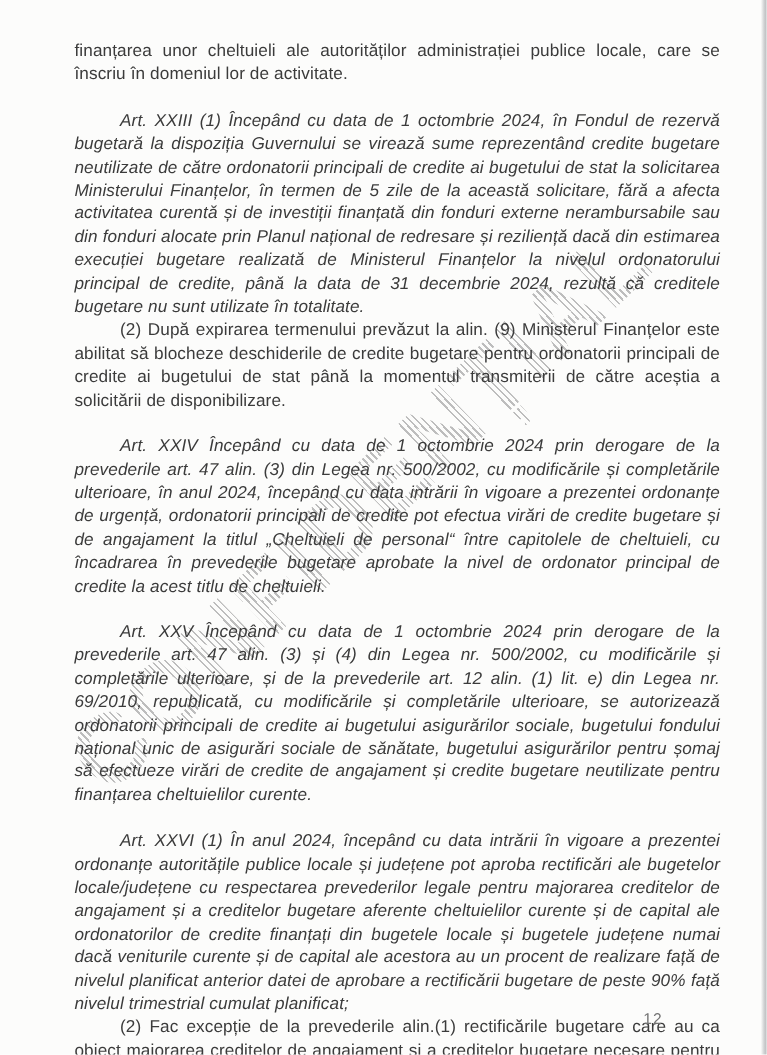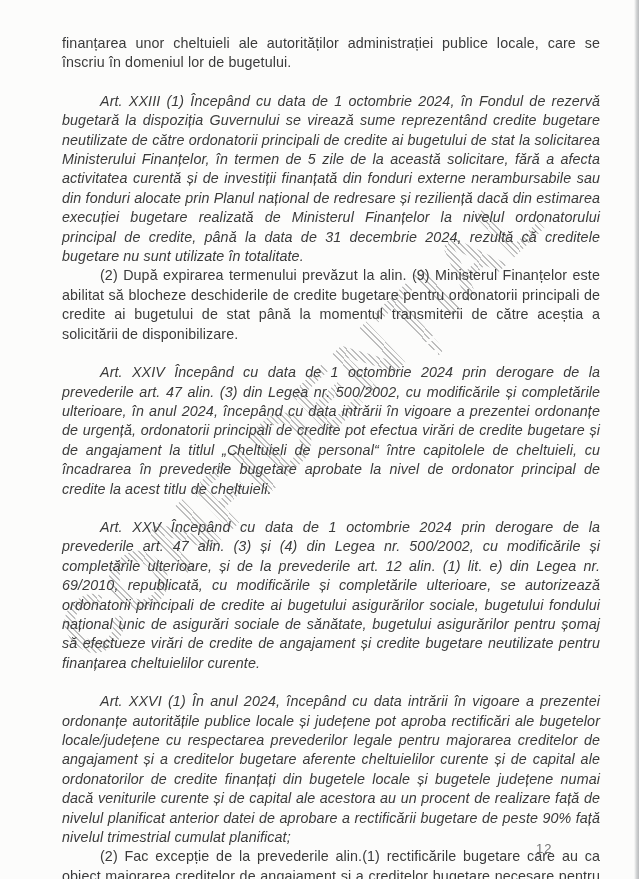--- a/index.html
+++ b/index.html
@@ -78,21 +78,21 @@
   }
 </style>
 </head>
 <body>
 
 <div class="page">
 
   <div class="watermark">CONFIDENȚIAL</div>
 
   <div class="page-text">
-    <p class="no-indent">finanțarea unor cheltuieli ale autorităților administrației publice locale, care se înscriu în domeniul lor de bugetului.</p>
+    <p class="no-indent">finanțarea unor cheltuieli ale autorităților administrației publice locale, care se înscriu în domeniul lor de activitate.</p>
     <p class="gap">Art. XXIII (1) Începând cu data de 1 octombrie 2024, în Fondul de rezervă bugetară la dispoziția Guvernului se virează sume reprezentând credite bugetare neutilizate de către ordonatorii principali de credite ai bugetului de stat la solicitarea Ministerului Finanțelor, în termen de 5 zile de la această solicitare, fără a afecta activitatea curentă și de investiții finanțată din fonduri externe nerambursabile sau din fonduri alocate prin Planul național de redresare și reziliență dacă din estimarea execuției bugetare realizată de Ministerul Finanțelor la nivelul ordonatorului principal de credite, până la data de 31 decembrie 2024, rezultă că creditele bugetare nu sunt utilizate în totalitate.</p>
     <p>(2) După expirarea termenului prevăzut la alin. (9) Ministerul Finanțelor este abilitat să blocheze deschiderile de credite bugetare pentru ordonatorii principali de credite ai bugetului de stat până la momentul transmiterii de către aceștia a solicitării de disponibilizare.</p>
     <p class="gap">Art. XXIV Începând cu data de 1 octombrie 2024 prin derogare de la prevederile art. 47 alin. (3) din Legea nr. 500/2002, cu modificările și completările ulterioare, în anul 2024, începând cu data intrării în vigoare a prezentei ordonanțe de urgență, ordonatorii principali de credite pot efectua virări de credite bugetare și de angajament la titlul „Cheltuieli de personal“ între capitolele de cheltuieli, cu încadrarea în prevederile bugetare aprobate la nivel de ordonator principal de credite la acest titlu de cheltuieli.</p>
     <p class="gap">Art. XXV Începând cu data de 1 octombrie 2024 prin derogare de la prevederile art. 47 alin. (3) și (4) din Legea nr. 500/2002, cu modificările și completările ulterioare, și de la prevederile art. 12 alin. (1) lit. e) din Legea nr. 69/2010, republicată, cu modificările și completările ulterioare, se autorizează ordonatorii principali de credite ai bugetului asigurărilor sociale, bugetului fondului național unic de asigurări sociale de sănătate, bugetului asigurărilor pentru șomaj să efectueze virări de credite de angajament și credite bugetare neutilizate pentru finanțarea cheltuielilor curente.</p>
     <p class="gap">Art. XXVI (1) În anul 2024, începând cu data intrării în vigoare a prezentei ordonanțe autoritățile publice locale și județene pot aproba rectificări ale bugetelor locale/județene cu respectarea prevederilor legale pentru majorarea creditelor de angajament și a creditelor bugetare aferente cheltuielilor curente și de capital ale ordonatorilor de credite finanțați din bugetele locale și bugetele județene numai dacă veniturile curente și de capital ale acestora au un procent de realizare față de nivelul planificat anterior datei de aprobare a rectificării bugetare de peste 90% față nivelul trimestrial cumulat planificat;</p>
     <p>(2) Fac excepție de la prevederile alin.(1) rectificările bugetare care au ca obiect majorarea creditelor de angajament și a creditelor bugetare necesare pentru implementarea proiectelor cu finanțare din fonduri externe nerambursabile sau din Planul Național de Redresare și Reziliență;</p>
 
   </div>
 
   <div class="page-number">12</div>

